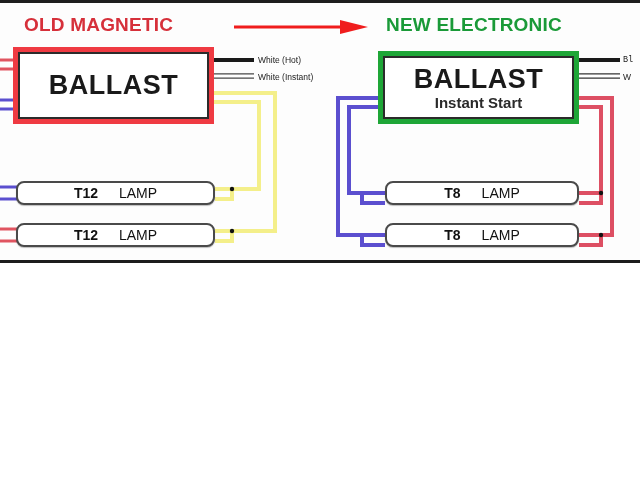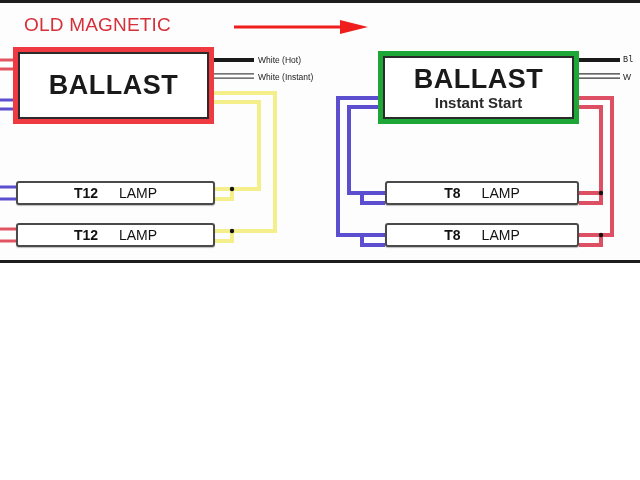--- a/index.html
+++ b/index.html
@@ -40,21 +40,21 @@
     left: 0;
     top: 263px;
     width: 640px;
     height: 217px;
     background: #ffffff;
   }
 
   
   .heading {
     position: absolute;
-    font-weight: normal;
+    font-weight: bold;
     font-size: 19px;
     letter-spacing: 0.2px;
     white-space: nowrap;
   }
   #title-old {
     left: 24px;
     top: 11px;
     color: #d6303a;
   }
   #title-new {
@@ -122,21 +122,21 @@
     height: 73px;
     background: #1ea637;
   }
 
   
   .lamp {
     position: absolute;
     box-sizing: border-box;
     background: #ffffff;
     border: 2px solid #4a4a4a;
-    border-radius: 3px;
+    border-radius: 8px;
     display: flex;
     align-items: center;
     justify-content: center;
     font-size: 14px;
     color: #111111;
     z-index: 6;
     box-shadow: 0 1px 1px rgba(0,0,0,0.25);
   }
   .lamp .lamp-type { font-weight: bold; }
   .lamp .lamp-word { font-weight: normal; margin-left: 21px; }
@@ -248,20 +248,21 @@
 
     <svg id="wires-top" viewBox="0 0 640 263">
       <circle cx="232" cy="186" r="2.2" fill="#111111"></circle>
       <circle cx="232" cy="228" r="2.2" fill="#111111"></circle>
       <circle cx="601" cy="190" r="2.2" fill="#111111"></circle>
       <circle cx="601" cy="232" r="2.2" fill="#111111"></circle>
     </svg>
 
     <div class="heading" id="title-old">OLD MAGNETIC</div>
 
+    <div class="heading" id="title-new">NEW ELECTRONIC</div>
 
     <svg id="arrow" viewBox="0 0 138 22">
       <path d="M2 9.5 H108 V4 L136 11 L108 18 V12.5 H2 Z" fill="#f01d1d"></path>
     </svg>
 
     <div class="ballast" id="ballast-old">
       <div class="inner"></div>
       <div class="labels">
         <div class="ballast-title">BALLAST</div>
       </div>

